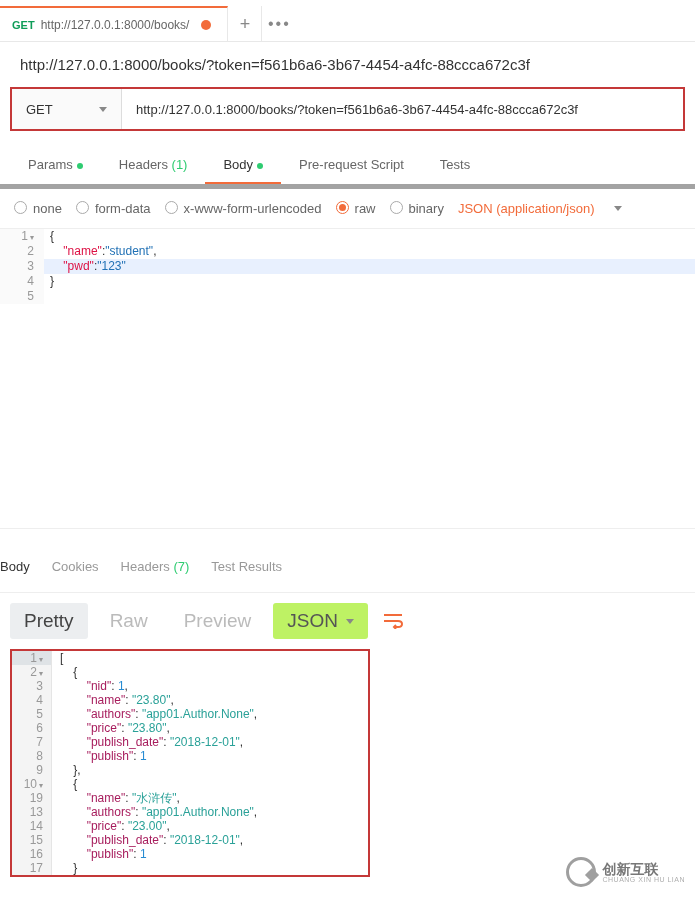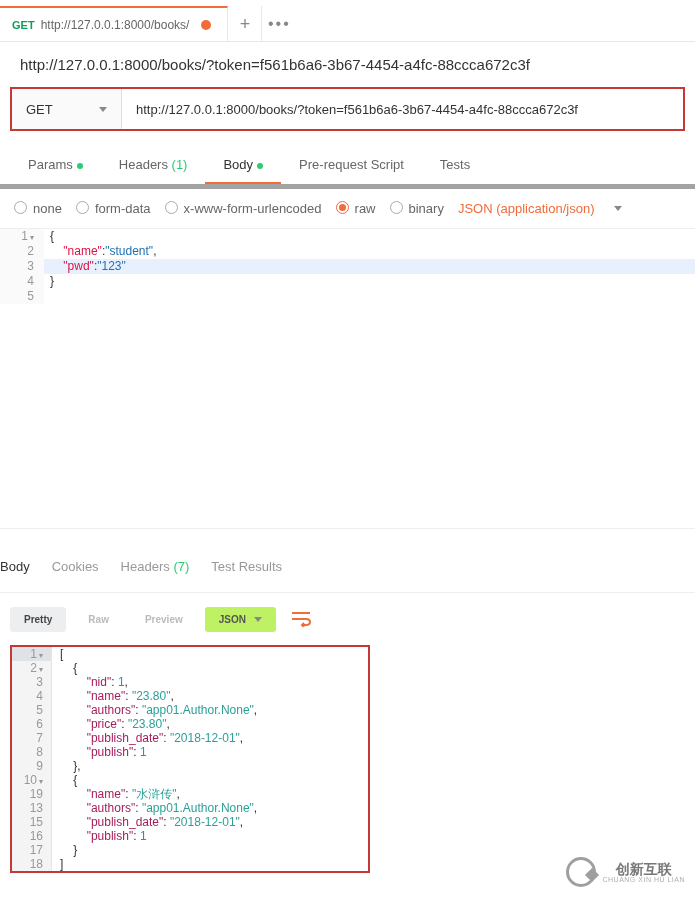--- a/index.html
+++ b/index.html
@@ -54,42 +54,42 @@
 .str { color: #2171b5; }
 
 
 .resp-tabs { display: flex; padding: 30px 0 10px; gap: 22px; border-bottom: 1px solid #eee; }
 .resp-tab { font-size: 13px; color: #999; cursor: pointer; padding-bottom: 8px; }
 .resp-tab.active { color: #333; }
 .resp-tab .count { color: #2ecc71; }
 
 
 .resp-toolbar { display: flex; align-items: center; padding: 10px 6px 10px 10px; gap: 8px; }
-.chip { padding: 7px 14px; font-size: 10px; border-radius: 3px; color: #555; cursor: pointer; font-weight: bold; }
+.chip { padding: 7px 14px; font-size: 19px; border-radius: 3px; color: #555; cursor: pointer; }
 .chip.active { background: #eceef0; color: #444; }
 .chip.muted { color: #bbb; }
 .chip.box { background: #bef264; display: flex; align-items: center; gap: 8px; }
 .wrap-btn { width: 34px; height: 32px; display:flex; align-items:center; justify-content:center; background:#fff; }
 
 
 .response-wall { border: 2px solid #c43838; margin: 0 3px 10px 10px; width: 360px; }
 .resp-row { display: flex; height: 14px; line-height: 14px; font-family: Consolas, Monaco, monospace; font-size: 12px; }
 .rg { width: 40px; text-align: right; padding-right: 8px; color: #999; background: #f4f4f4; border-right: 1px solid #e5e5e5; }
 .rg.sel { background: #dfe3e6; }
 .rc { padding-left: 8px; white-space: pre; }
 .rkey2 { color: #a71d5d; }
 .rstr { color: #2aa198; }
 .rnum { color: #268bd2; }
 .rarrow::after { content:"▾"; font-size:8px; color:#999; margin-left:2px; }
 
 
 .watermark { position: fixed; right: 10px; bottom: 18px; display:flex; align-items:center; gap:6px; opacity:.8; }
 .wm-c { width:30px; height:30px; border:3px solid #888; border-radius:50%; position:relative; }
 .wm-c::after { content:""; position:absolute; right:-4px; top:10px; width:10px; height:10px; background:#888; transform:rotate(45deg); }
-.wm-t { display:flex; flex-direction:column; line-height:1;text-align:center; }
+.wm-t { display:flex; flex-direction:column; line-height:1; }
 .wm-cn { font-size:14px; font-weight:700; color:#555; }
 .wm-en { font-size:7px; color:#999; letter-spacing:0.5px; }
 </style>
 </head>
 <body>
 
 <div class="tab-bar">
   <div class="tab">
     <span class="tab-method">GET</span>
     <span class="tab-title">http://127.0.0.1:8000/books/</span>
@@ -246,34 +246,34 @@
     </div>
   <div class="resp-row">
       <div class="rg">19</div>
       <div class="rc">        <span class="rkey2">"name"</span>: <span class="rstr">"水浒传"</span>,</div>
     </div>
   <div class="resp-row">
       <div class="rg">13</div>
       <div class="rc">        <span class="rkey2">"authors"</span>: <span class="rstr">"app01.Author.None"</span>,</div>
     </div>
   <div class="resp-row">
+      <div class="rg">14</div>
+      <div class="rc">        <span class="rkey2">"price"</span>: <span class="rstr">"23.00"</span>,</div>
+    </div>
+  <div class="resp-row">
       <div class="rg">15</div>
       <div class="rc">        <span class="rkey2">"publish_date"</span>: <span class="rstr">"2018-12-01"</span>,</div>
     </div>
   <div class="resp-row">
       <div class="rg">16</div>
       <div class="rc">        <span class="rkey2">"publish"</span>: <span class="rnum">1</span></div>
     </div>
   <div class="resp-row">
       <div class="rg">17</div>
       <div class="rc">    }</div>
-    </div>
-  <div class="resp-row">
-      <div class="rg">18</div>
-      <div class="rc">]</div>
     </div>
 </div>
 
 <div class="watermark">
   <div class="wm-c"></div>
   <div class="wm-t">
     <span class="wm-cn">创新互联</span>
     <span class="wm-en">CHUANG XIN HU LIAN</span>
   </div>
 </div>

